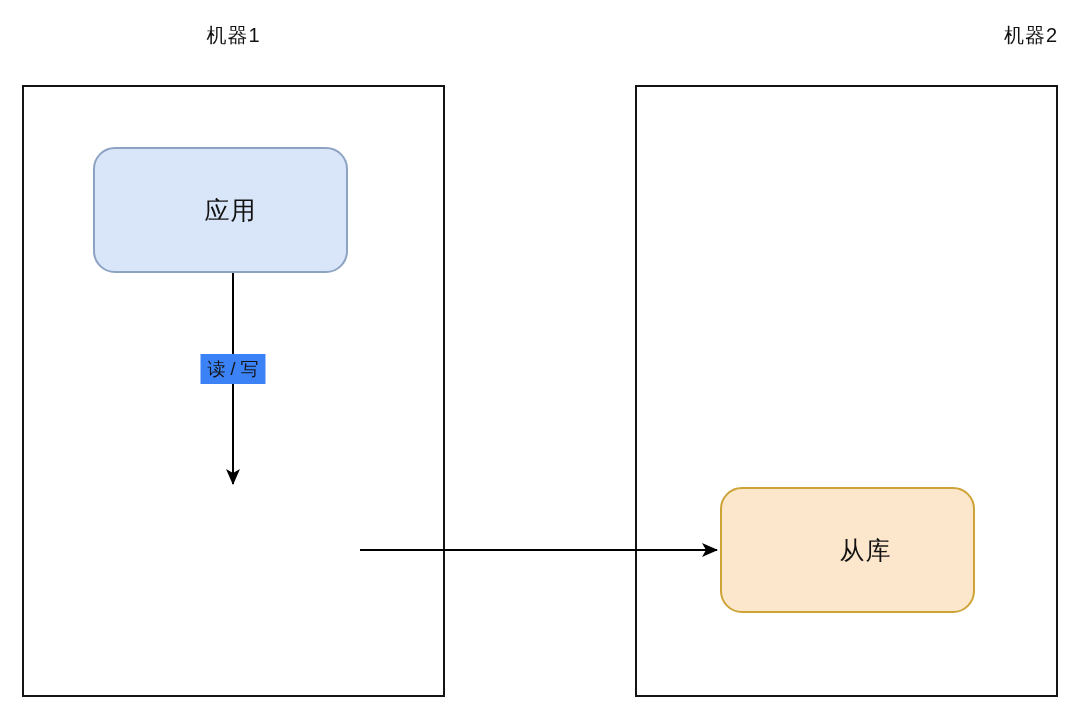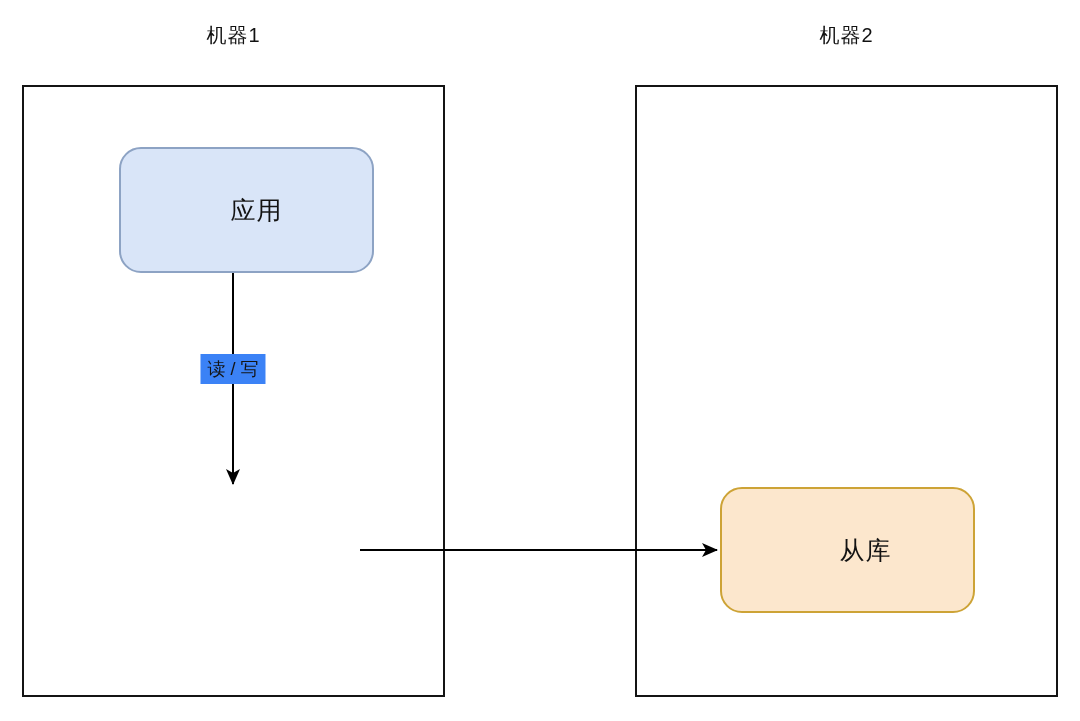--- a/index.html
+++ b/index.html
@@ -17,21 +17,21 @@
   }
   .machine-title {
     position: absolute;
     top: 22px;
     text-align: center;
     font-size: 20px;
     color: #111111;
     letter-spacing: 1px;
   }
   #machine1-title { left: 22px;  width: 423px; }
-  #machine2-title { left: 635px; width: 423px; }
+  #machine2-title { left: 635px; width: 423px; text-align: right; }
   .machine-box {
     position: absolute;
     top: 85px;
     width: 423px;
     height: 612px;
     box-sizing: border-box;
     border: 2px solid #141414;
     background: #ffffff;
   }
   #machine1-box { left: 22px; }
@@ -44,21 +44,21 @@
     border: 2px solid;
     border-radius: 22px;
     display: flex;
     align-items: center;
     justify-content: center;
     font-size: 25px;
     color: #121212;
     letter-spacing: 1px;
     z-index: 2;
   }
-  #app-node     { left: 119px; top: 147px; padding-left: 20px; }
+  #app-node     { left: 93px; top: 147px; padding-left: 20px; }
   #primary-node { left: 105px; top: 487px; }
   #replica-node { left: 720px; top: 487px; padding-left: 36px; }
   #arrow-layer {
     position: absolute;
     left: 0; top: 0;
     width: 1080px;
     height: 721px;
     z-index: 1;
   }
   .edge-label {

